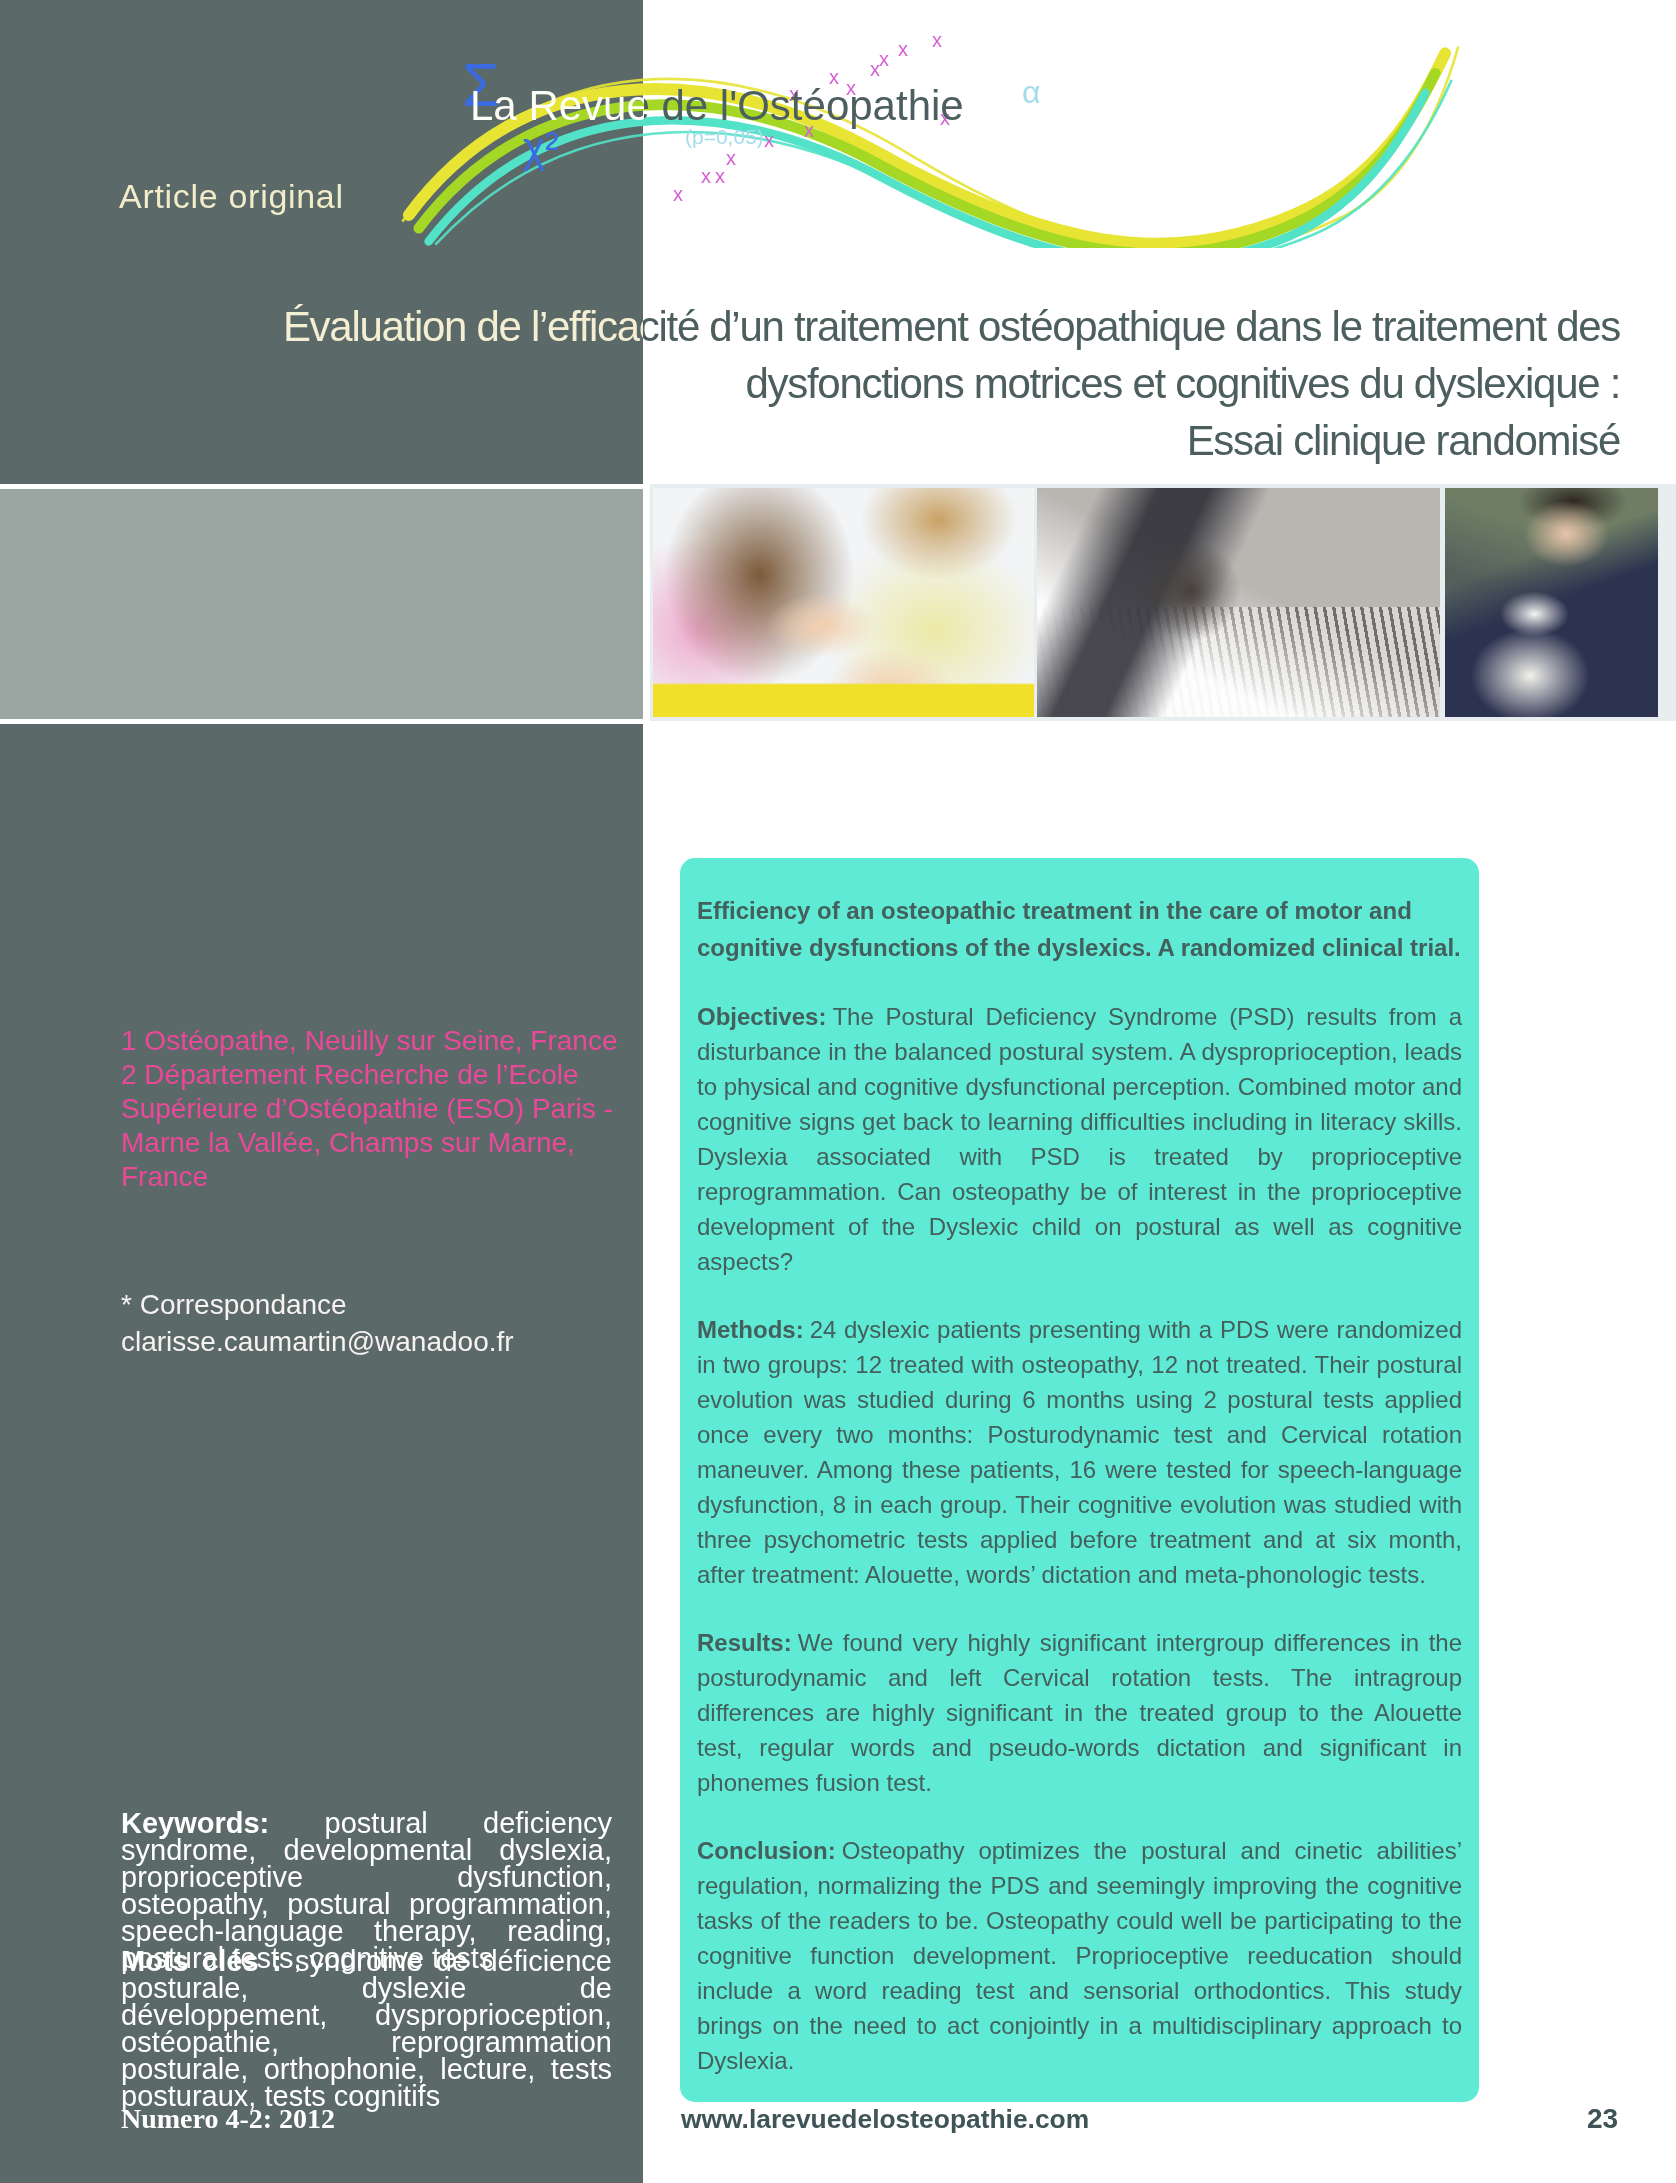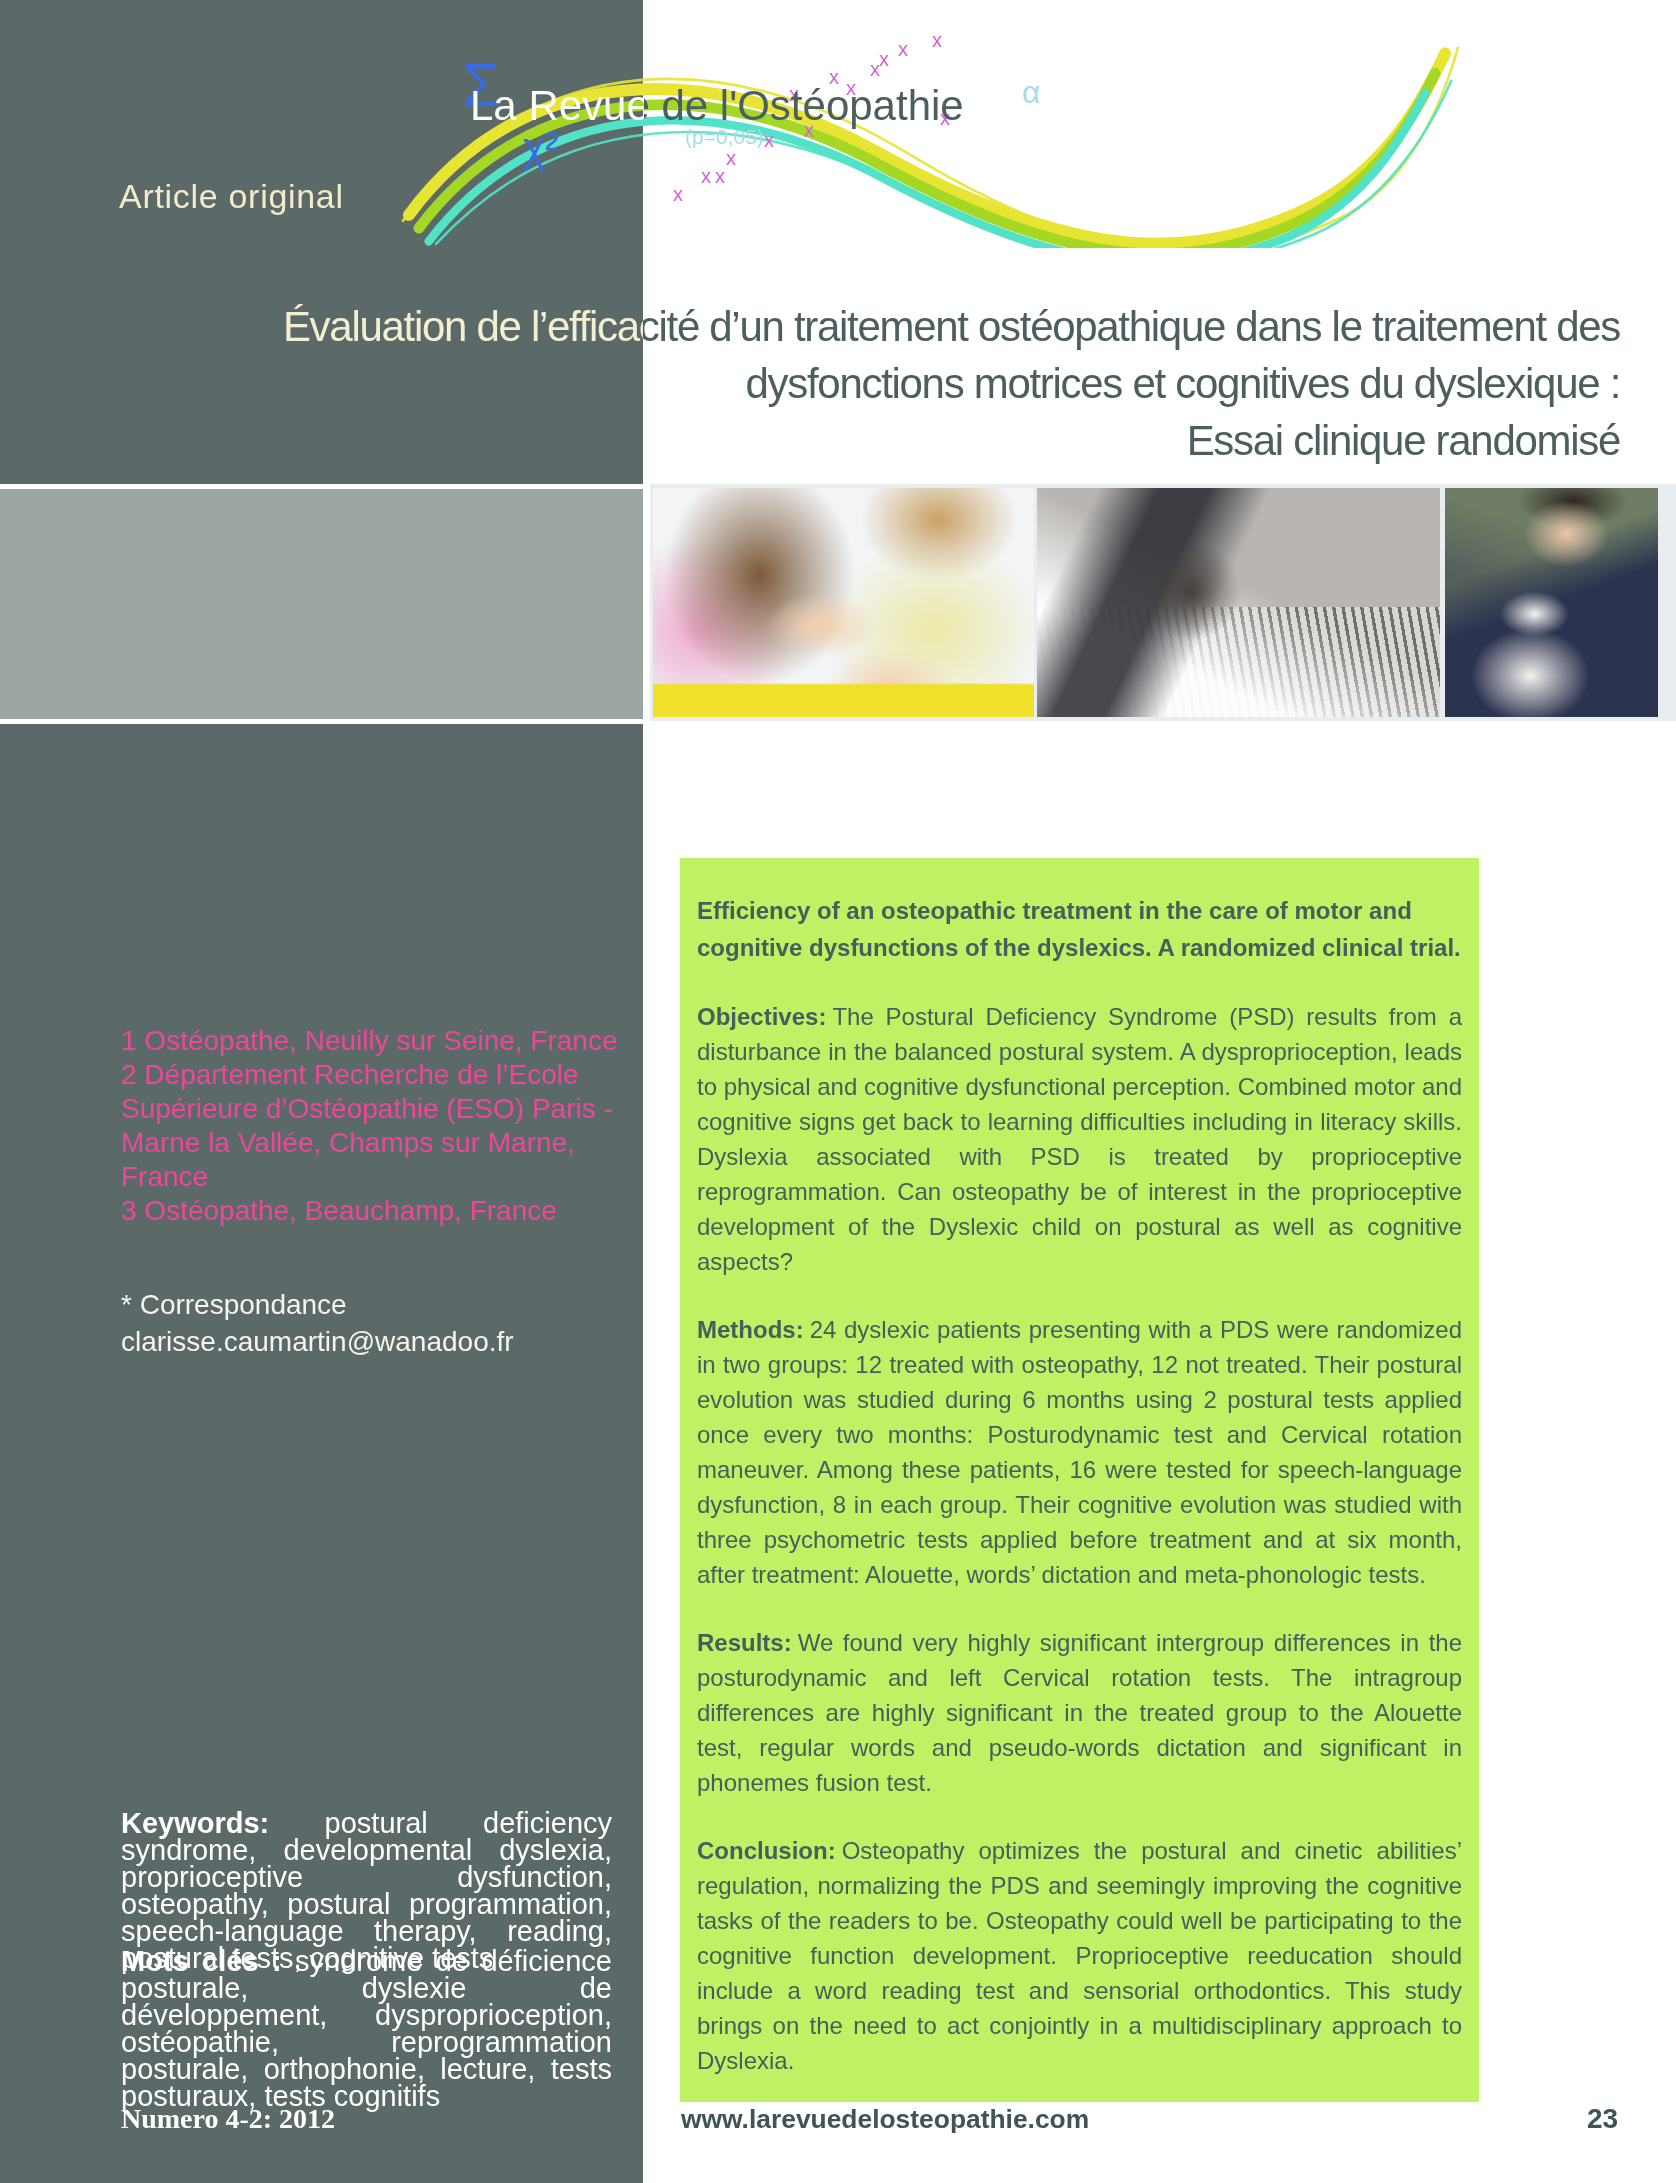--- a/index.html
+++ b/index.html
@@ -72,22 +72,22 @@
 
   
   .kw{position:absolute;left:121px;width:491px;color:#ffffff;font-size:29px;
       line-height:27px;text-align:justify;}
   .kw strong{font-weight:bold;}
   .kw-en{top:1781px;}
   .kw-fr{top:1919px;}
 
   
   .abstract{position:absolute;left:680px;top:858px;width:799px;min-height:1170px;
-            background:#bef264;color:#44605c;box-sizing:border-box;
-            padding:34px 17px 24px 17px;}
+            background:#5eead4;color:#44605c;box-sizing:border-box;
+            padding:34px 17px 24px 17px;border-radius:15px;}
   .abs-title{font-weight:bold;font-size:24px;line-height:37px;margin:0;}
   .abs-heading{font-weight:bold;font-size:24px;margin:33px 0 0 0;}
   .abs-sec{font-size:24px;line-height:35px;text-align:justify;margin:33px 0 0 0;}
   .abs-sec strong{font-weight:bold;margin-right:6px;}
 
   
   .f-issue{position:absolute;left:121px;top:2103px;font-size:28px;font-weight:bold;color:#ffffff;font-family:Liberation Serif, serif;}
   .f-url{position:absolute;left:681px;top:2104px;font-size:26.4px;font-weight:bold;
          color:#3f5457;text-decoration:none;}
   .f-page{position:absolute;left:1587px;top:2103px;font-size:28px;font-weight:bold;color:#3f5457;}
@@ -148,21 +148,20 @@
   <div class="photo-band">
     <div class="photo photo-girls" title="children writing"></div>
     <div class="photo photo-typewriter" title="typewriter mechanism"></div>
     <div class="photo photo-boy" title="teenager reading a book"></div>
   </div>
 
 
   <div class="affil">
     <div>1 Ostéopathe, Neuilly sur Seine, France</div>
     <div>2 Département Recherche de l’Ecole Supérieure d’Ostéopathie (ESO) Paris - Marne la Vallée, Champs sur Marne, France</div>
-    <div>3 Ostéopathe, Beauchamp, France</div>
   </div>
 
   <div class="corresp">
     <div>* Correspondance</div>
     <div>clarisse.caumartin@wanadoo.fr</div>
   </div>
 
   <p class="kw kw-en"><strong>Keywords:</strong> <span>postural deficiency syndrome, developmental dyslexia, proprioceptive dysfunction, osteopathy, postural programmation, speech-language therapy, reading, postural tests, cognitive tests</span></p>
   <p class="kw kw-fr"><strong>Mots clés :</strong> <span>syndrome de déficience posturale, dyslexie de développement, dysproprioception, ostéopathie, reprogrammation posturale, orthophonie, lecture, tests posturaux, tests cognitifs</span></p>
 

